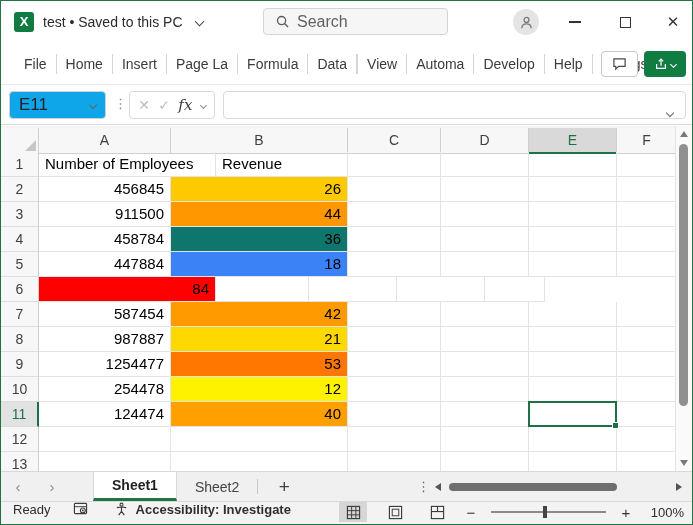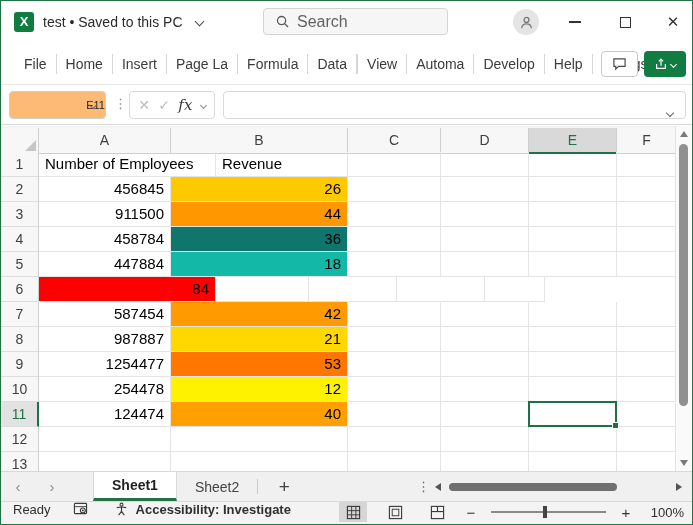--- a/index.html
+++ b/index.html
@@ -31,21 +31,21 @@
   .rsep { width:1px; height:20px; background:#d6d6d6; }
   .comment-btn { position:absolute; left:600px; top:8px; width:37px; height:26px; border:1px solid #c8c8c8; border-radius:4px;
     background:#fff; display:flex; align-items:center; justify-content:center; }
   .share-btn { position:absolute; left:643px; top:8px; width:42px; height:26px; border-radius:4px; background:#107C41;
     display:flex; align-items:center; justify-content:center; gap:3px; }
   .share-btn .chev-down { width:5px; height:5px; border-color:#fff; }
 
   
   .formulabar { position:absolute; top:84px; left:0; right:0; height:40px; background:#fff; border-bottom:1px solid #d9d9d9; }
   .namebox { position:absolute; left:8px; top:6px; width:97px; height:28px; border:1px solid #cfcfcf; border-radius:4px;
-    background:#fdba74; font-size:11px; color:#222; line-height:26px; padding-left:9px;text-align:right; }
+    background:#0ea5e9; font-size:17px; color:#222; line-height:26px; padding-left:9px; }
   .namebox .chev-down { position:absolute; right:9px; top:10px; width:6px; height:6px; border-color:#666; }
   .fbar-dots { position:absolute; left:113px; top:11px; color:#8a8a8a; font-size:13px; }
   .fx-group { position:absolute; left:128px; top:6px; width:86px; height:28px; border:1px solid #d9d9d9; border-radius:4px;
     display:flex; align-items:center; justify-content:space-evenly; }
   .fx-x, .fx-check { color:#bcbcbc; font-size:14px; }
   .fx-label { font-family:"DejaVu Serif", serif; font-style:italic; font-size:15px; color:#3a3a3a; }
   .fx-group .chev-down { width:5px; height:5px; border-color:#8a8a8a; }
   .formula-input { position:absolute; left:222px; top:6px; width:463px; height:28px; border:1px solid #d9d9d9; border-radius:4px;
     background:#fff; font-size:14px; padding:0 24px 0 8px; outline:none; font-family:"Liberation Sans", sans-serif; }
   .formula-chevron { position:absolute; left:666px; top:17px; }
@@ -241,21 +241,21 @@
           <div class="cell ar" style="width: 132px;">458784</div>
           <div class="cell ar" style="width: 177px; background: #0f766e;">36</div>
           <div class="cell" style="width: 93px;"></div>
           <div class="cell" style="width: 88px;"></div>
           <div class="cell" style="width: 88px;"></div>
           <div class="cell" style="width: 60px;"></div>
         </div>
         <div class="grow">
           <div class="rowhdr">5</div>
           <div class="cell ar" style="width: 132px;">447884</div>
-          <div class="cell ar" style="width: 177px; background: #14b8a6;">18</div>
+          <div class="cell ar" style="width: 177px; background: #3b82f6;">18</div>
           <div class="cell" style="width: 93px;"></div>
           <div class="cell" style="width: 88px;"></div>
           <div class="cell" style="width: 88px;"></div>
           <div class="cell" style="width: 60px;"></div>
         </div>
         <div class="grow">
           <div class="rowhdr">6</div>
           <div class="cell ar" style="width: 177px; background: rgb(254, 0, 0);">84</div>
           <div class="cell" style="width: 93px;"></div>
           <div class="cell" style="width: 88px;"></div>

